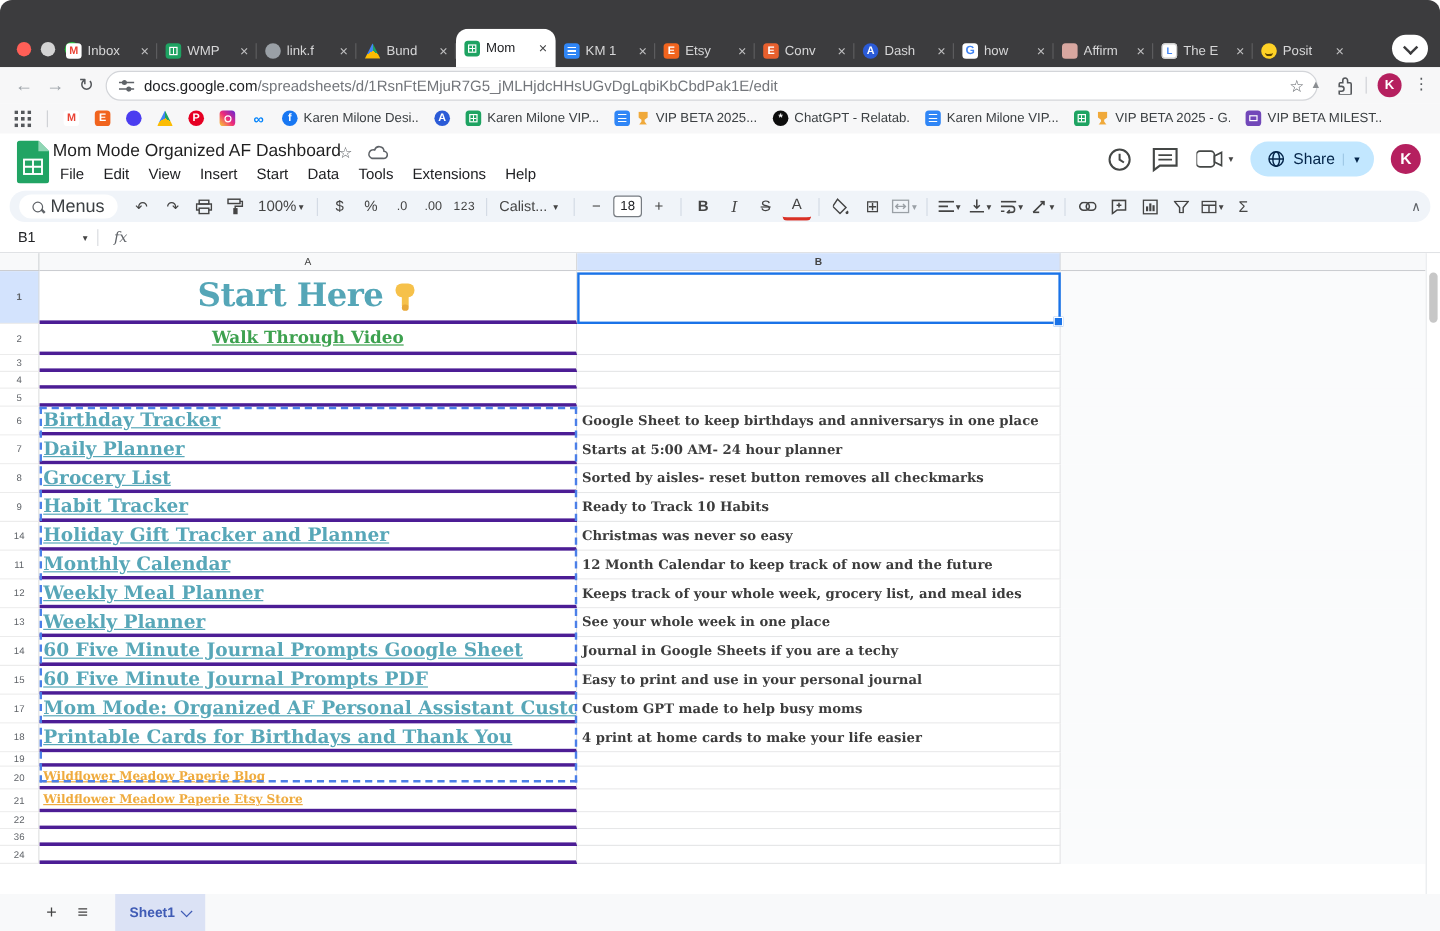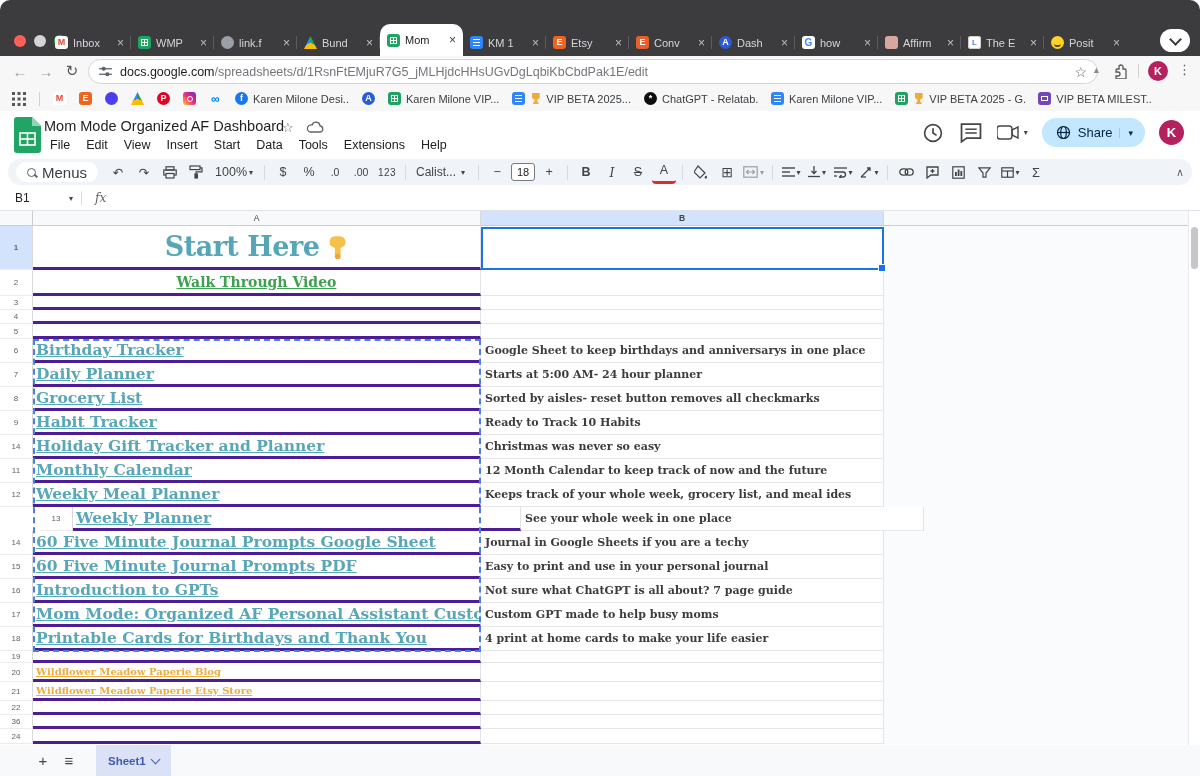--- a/index.html
+++ b/index.html
@@ -654,21 +654,21 @@
     <div class="row" style="height: 24px;">
       <div class="rh">12</div>
       <div class="ca">
         <span class="serif link-teal">Weekly Meal Planner</span>
       </div>
       <div class="cb">
         <span class="serif desc">Keeps track of your whole week, grocery list, and meal ides</span>
       </div>
       <div class="cx"></div>
     </div>
-    <div class="row" style="height: 24px; padding-left: 40px;">
+    <div class="row" style="height: 24px;">
       <div class="rh">13</div>
       <div class="ca">
         <span class="serif link-teal">Weekly Planner</span>
       </div>
       <div class="cb">
         <span class="serif desc">See your whole week in one place</span>
       </div>
       <div class="cx"></div>
     </div>
     <div class="row" style="height: 24px;">
@@ -681,30 +681,20 @@
       </div>
       <div class="cx"></div>
     </div>
     <div class="row" style="height: 24px;">
       <div class="rh">15</div>
       <div class="ca">
         <span class="serif link-teal">60 Five Minute Journal Prompts PDF</span>
       </div>
       <div class="cb">
         <span class="serif desc">Easy to print and use in your personal journal</span>
-      </div>
-      <div class="cx"></div>
-    </div>
-    <div class="row" style="height: 24px;">
-      <div class="rh">16</div>
-      <div class="ca">
-        <span class="serif link-teal">Introduction to GPTs</span>
-      </div>
-      <div class="cb">
-        <span class="serif desc">Not sure what ChatGPT is all about? 7 page guide</span>
       </div>
       <div class="cx"></div>
     </div>
     <div class="row" style="height: 24px;">
       <div class="rh">17</div>
       <div class="ca">
         <span class="serif link-teal">Mom Mode: Organized AF Personal Assistant Custom GPT</span>
       </div>
       <div class="cb">
         <span class="serif desc">Custom GPT made to help busy moms</span>

